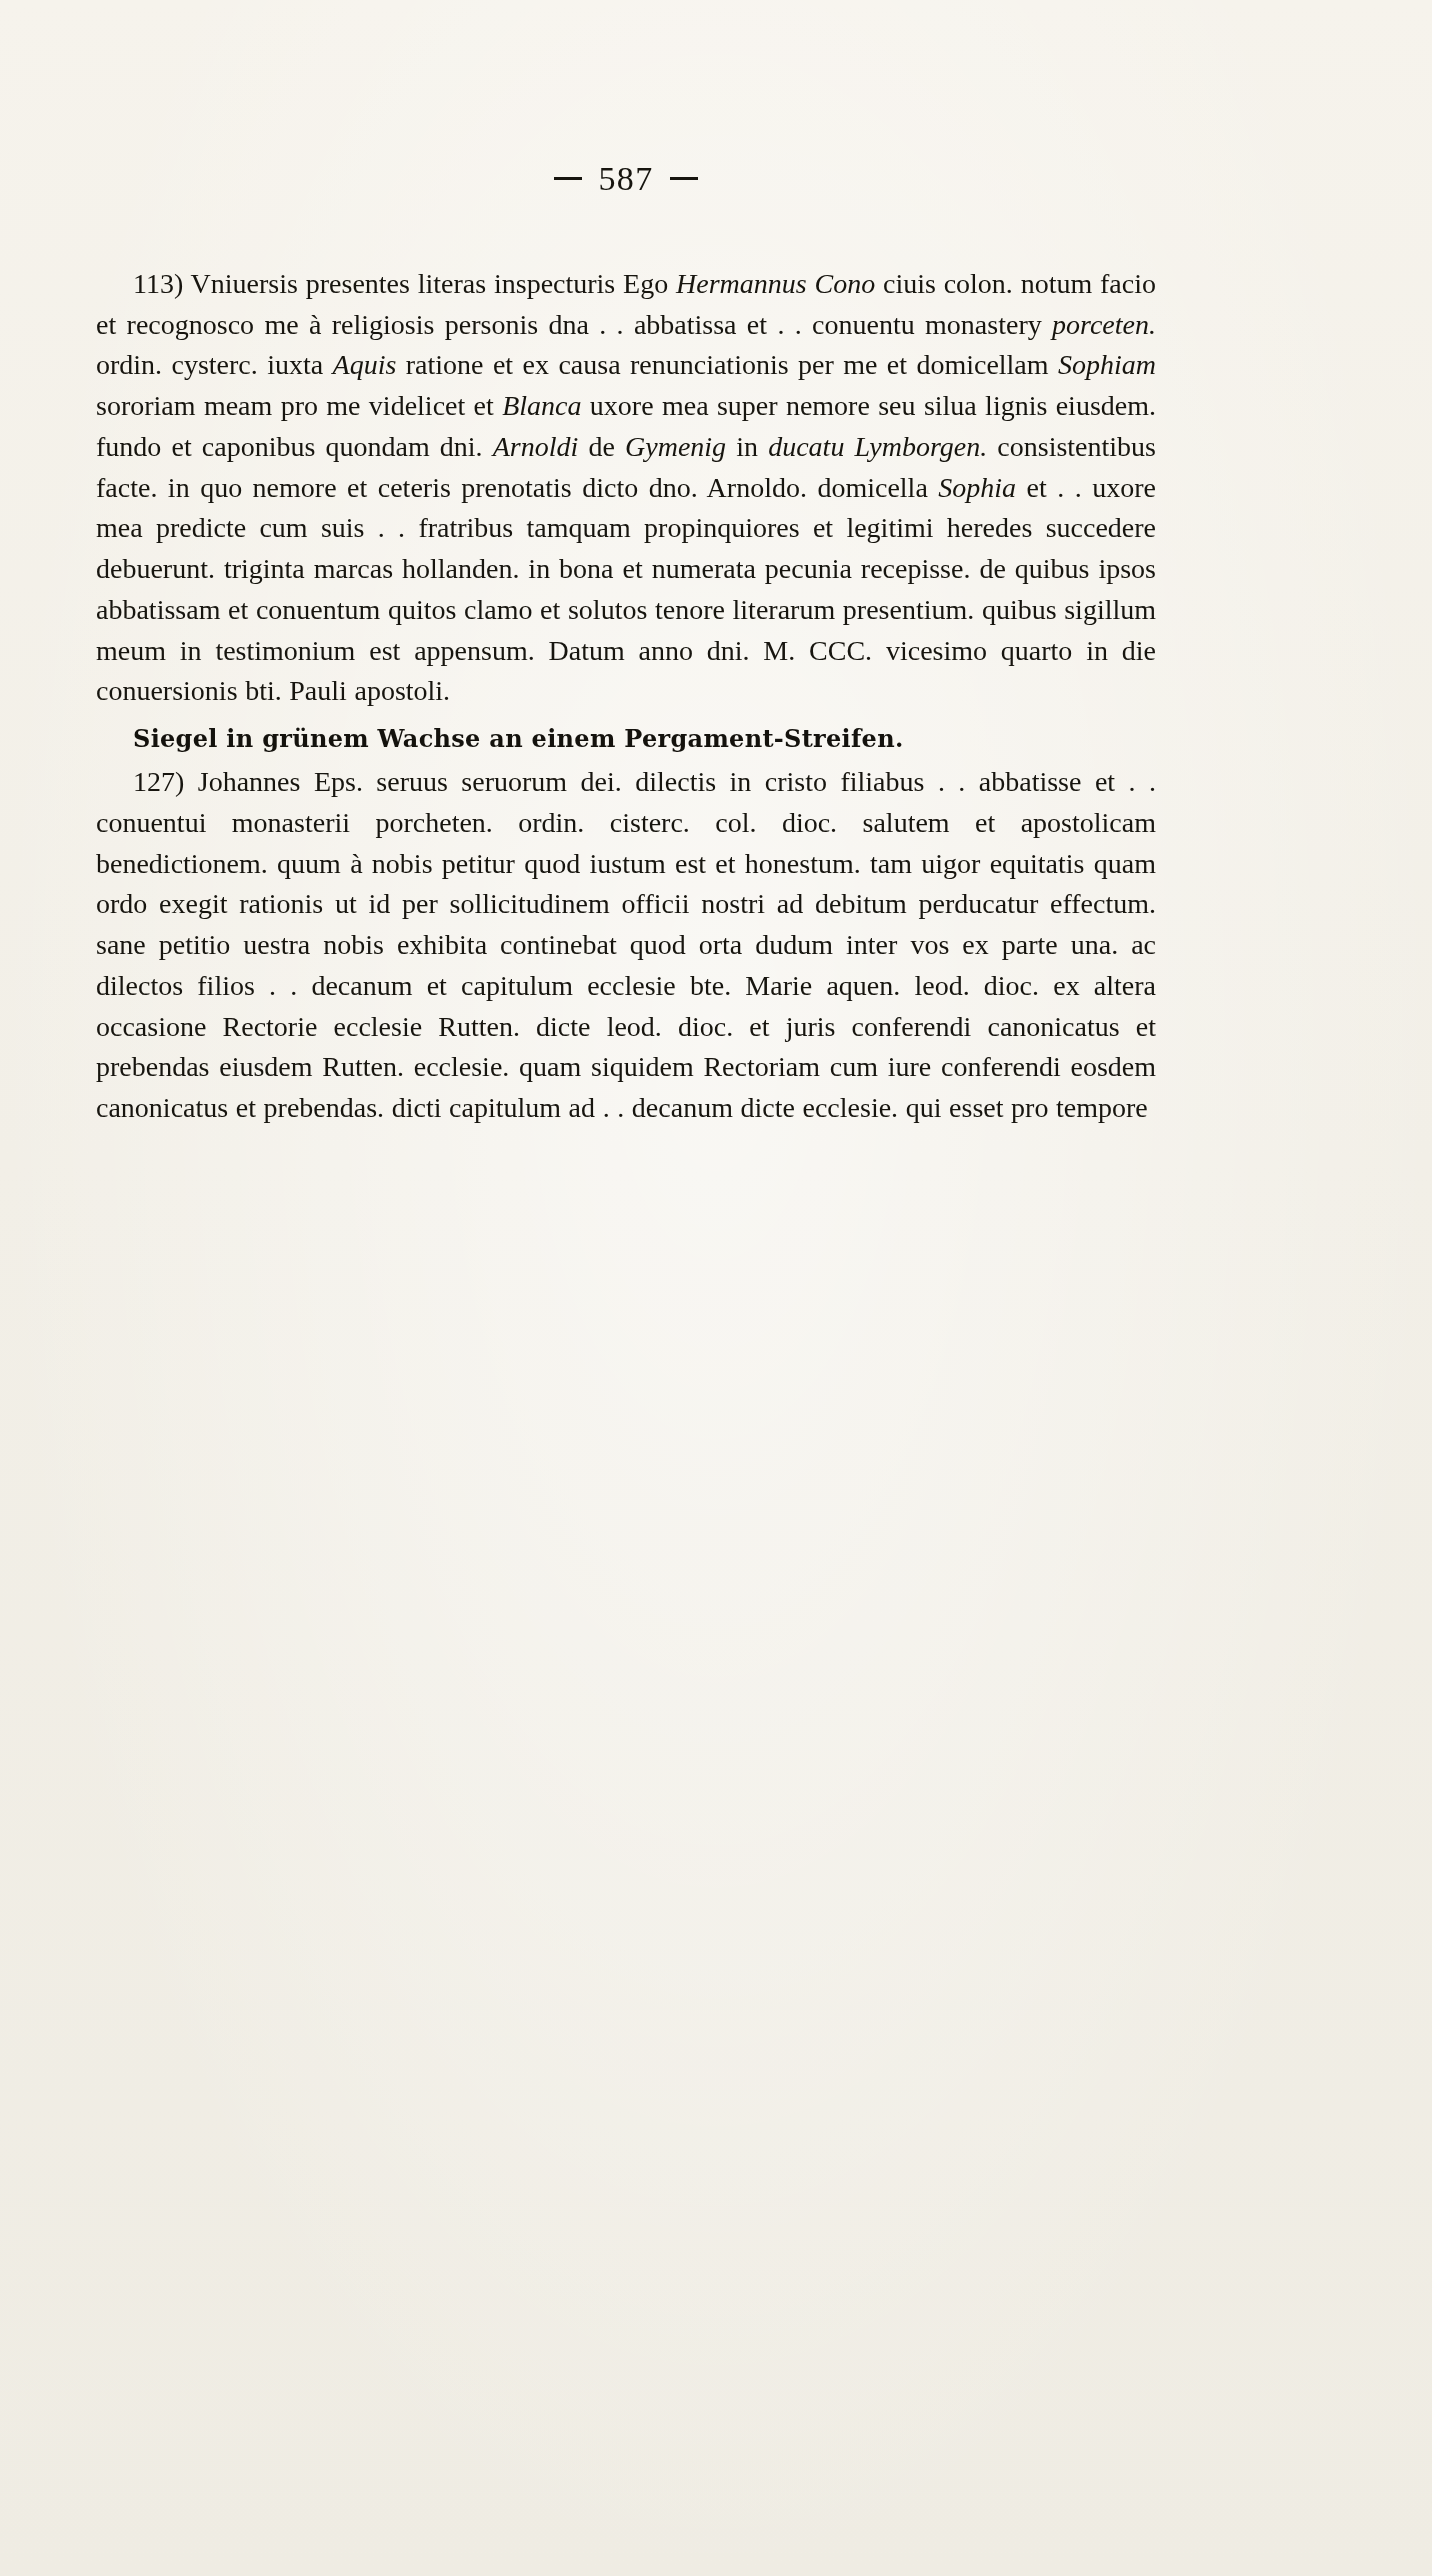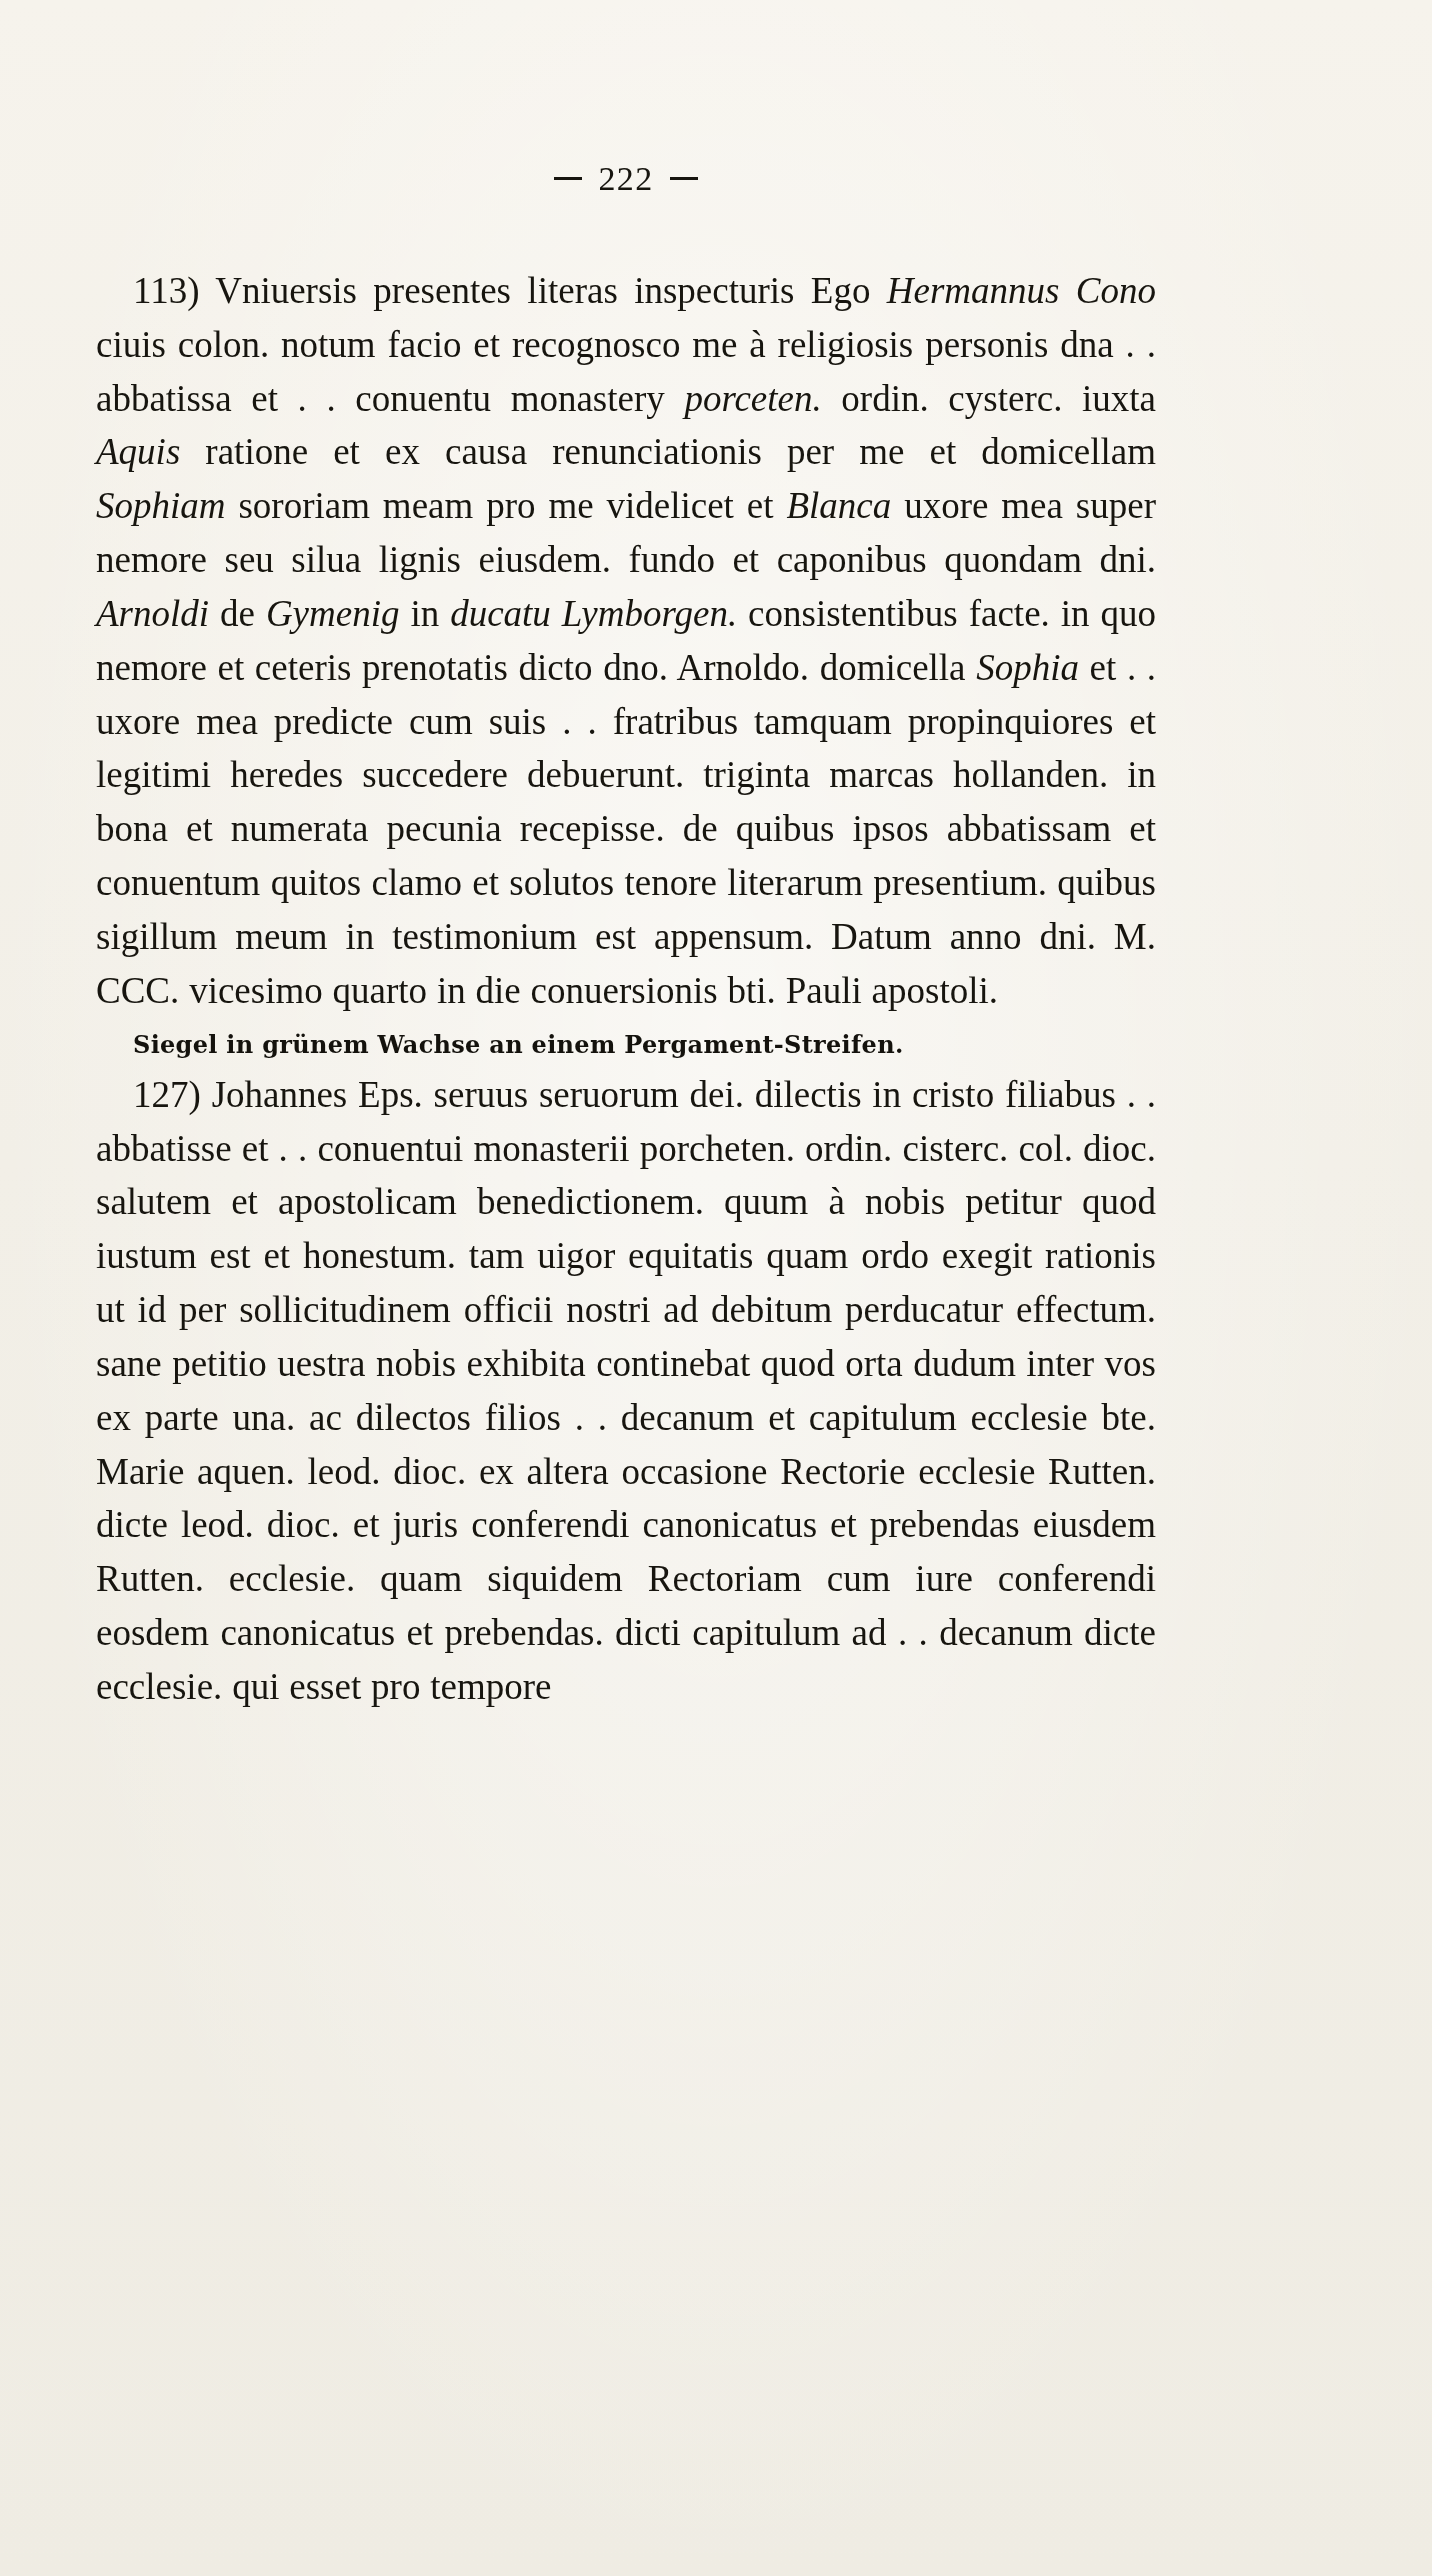--- a/index.html
+++ b/index.html
@@ -48,21 +48,21 @@
   .page-number .dash {
     display: inline-block;
     vertical-align: middle;
     width: 28px;
     height: 3.2px;
     background: #17150f;
     margin: 0 16.6px 7.7px 16.6px;
   }
   p.body-text {
     margin: 0 0 0 0;
-    font-size: 37px;
+    font-size: 28px;
     line-height: 1.455;
     text-align: justify;
     text-justify: inter-word;
     color: #17150f;
     word-spacing: 0.6px;
   }
   .indent {
     display: inline-block;
     width: 37px;
   }
@@ -84,21 +84,21 @@
 </style>
 </head>
 <body>
 
 <div id="page">
   <div id="paper-texture"></div>
 
   <div id="content">
 
     <div class="page-number">
-      <span class="dash"></span><span>222</span><span class="dash"></span>
+      <span class="dash"></span><span>587</span><span class="dash"></span>
     </div>
 
     <p class="body-text">
       <span class="indent"></span><span>113)</span>
       <span id="entry-113-text"><span>Vniuersis presentes literas inspecturis Ego </span><span class="it">Hermannus Cono</span><span> ciuis colon. notum facio et recognosco me à religiosis personis dna . . abbatissa et . . conuentu monastery </span><span class="it">porceten.</span><span> ordin. cysterc. iuxta </span><span class="it">Aquis</span><span> ratione et ex causa renunciationis per me et domicellam </span><span class="it">Sophiam</span><span> sororiam meam pro me videlicet et </span><span class="it">Blanca</span><span> uxore mea super nemore seu silua lignis eiusdem. fundo et caponibus quondam dni. </span><span class="it">Arnoldi</span><span> de </span><span class="it">Gymenig</span><span> in </span><span class="it">ducatu Lymborgen.</span><span> consistentibus facte. in quo nemore et ceteris prenotatis dicto dno. </span><span>Arnoldo.</span><span> domicella </span><span class="it">Sophia</span><span> et . . uxore mea predicte cum suis . . fratribus tamquam propinquiores et legitimi heredes succedere debuerunt. triginta marcas hollanden. in bona et numerata pecunia recepisse. de quibus ipsos abbatissam et conuentum quitos clamo et solutos tenore literarum presentium. quibus sigillum meum in testimonium est appensum. Datum anno dni. M. CCC. vicesimo quarto in die conuersionis bti. Pauli apostoli.</span></span>
     </p>
 
     <p class="fraktur fraktur-line">
       <span class="indent"></span><span>Siegel in grünem Wachse an einem Pergament-Streifen.</span>
     </p>

